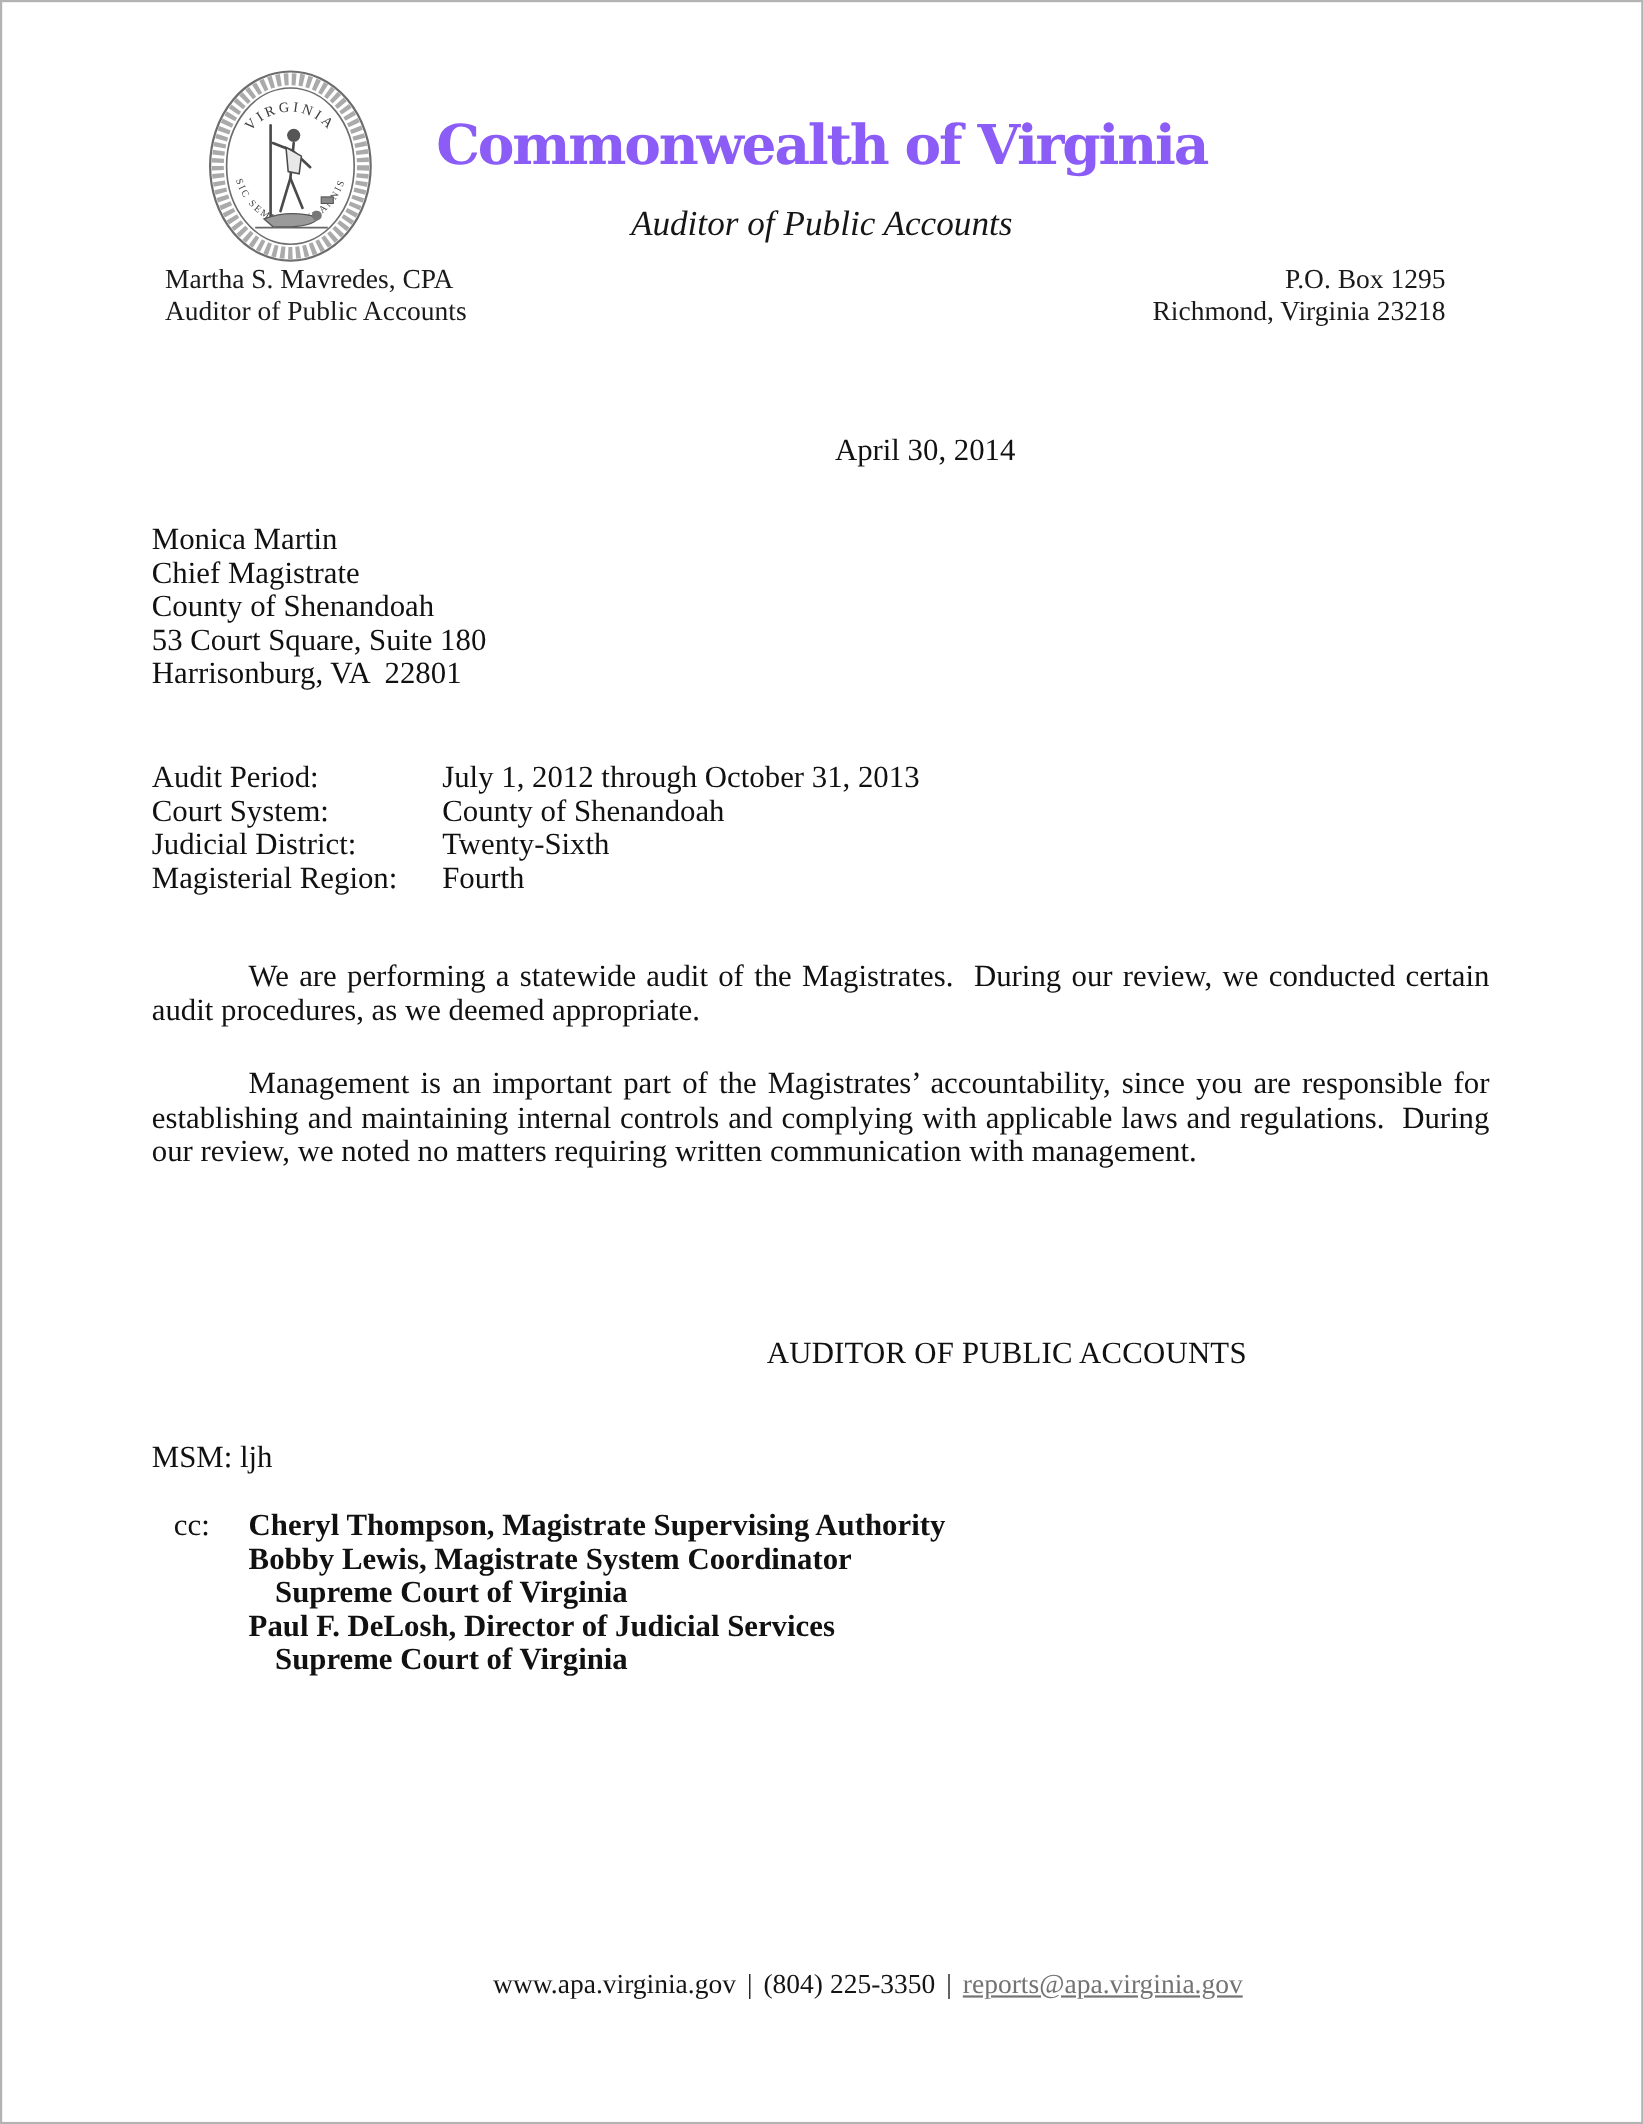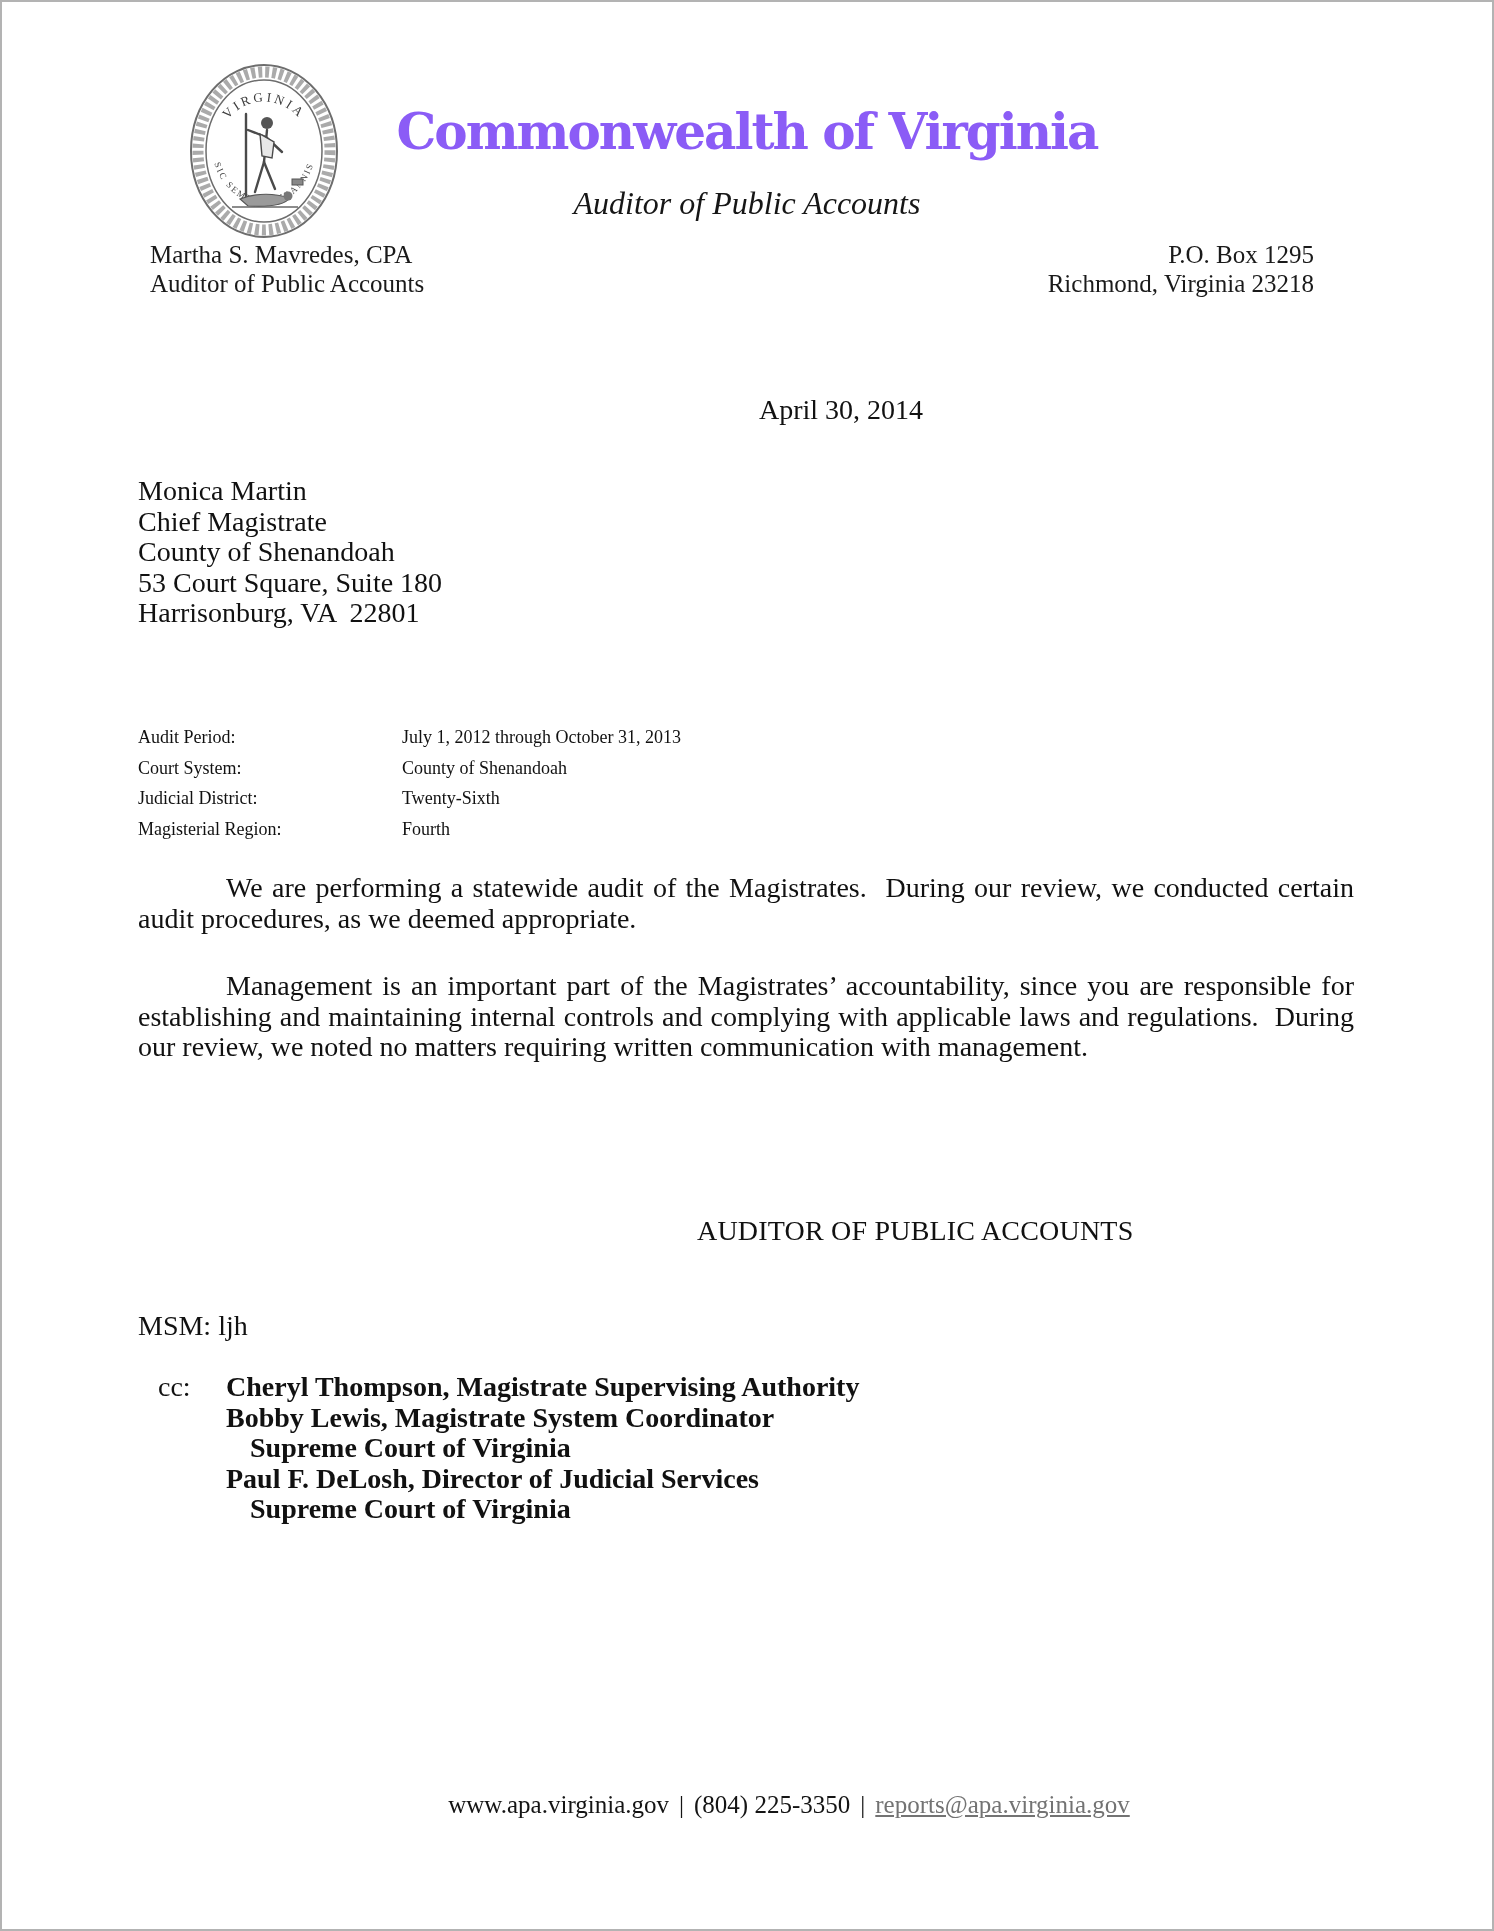--- a/index.html
+++ b/index.html
@@ -28,21 +28,21 @@
     font-style:italic;font-size:32px;color:#161616;
   }
   .hdr-block{font-size:25px;line-height:29px;color:#1a1a1a;}
   .hdr-left{left:148px;top:238px;}
   .hdr-right{right:178px;top:238px;text-align:right;}
 
   
   .date-line{left:712px;top:392px;font-size:28px;margin-left:45px;}
   .recipient{left:136px;top:474px;font-size:28px;line-height:30.5px;}
   .audit-info{
-    left:136px;top:720px;font-size:18px;line-height:30.5px;
+    left:136px;top:690px;font-size:28px;line-height:30.5px;
     display:grid;grid-template-columns:264px auto;column-gap:0;
   }
   .para{
     left:136px;width:1216px;
     font-size:28px;line-height:30.6px;
     text-align:justify;text-indent:88px;
   }
   .para-1{top:871px;}
   .para-2{top:969px;}
   .para-3{top:1093px;text-align:left;}

